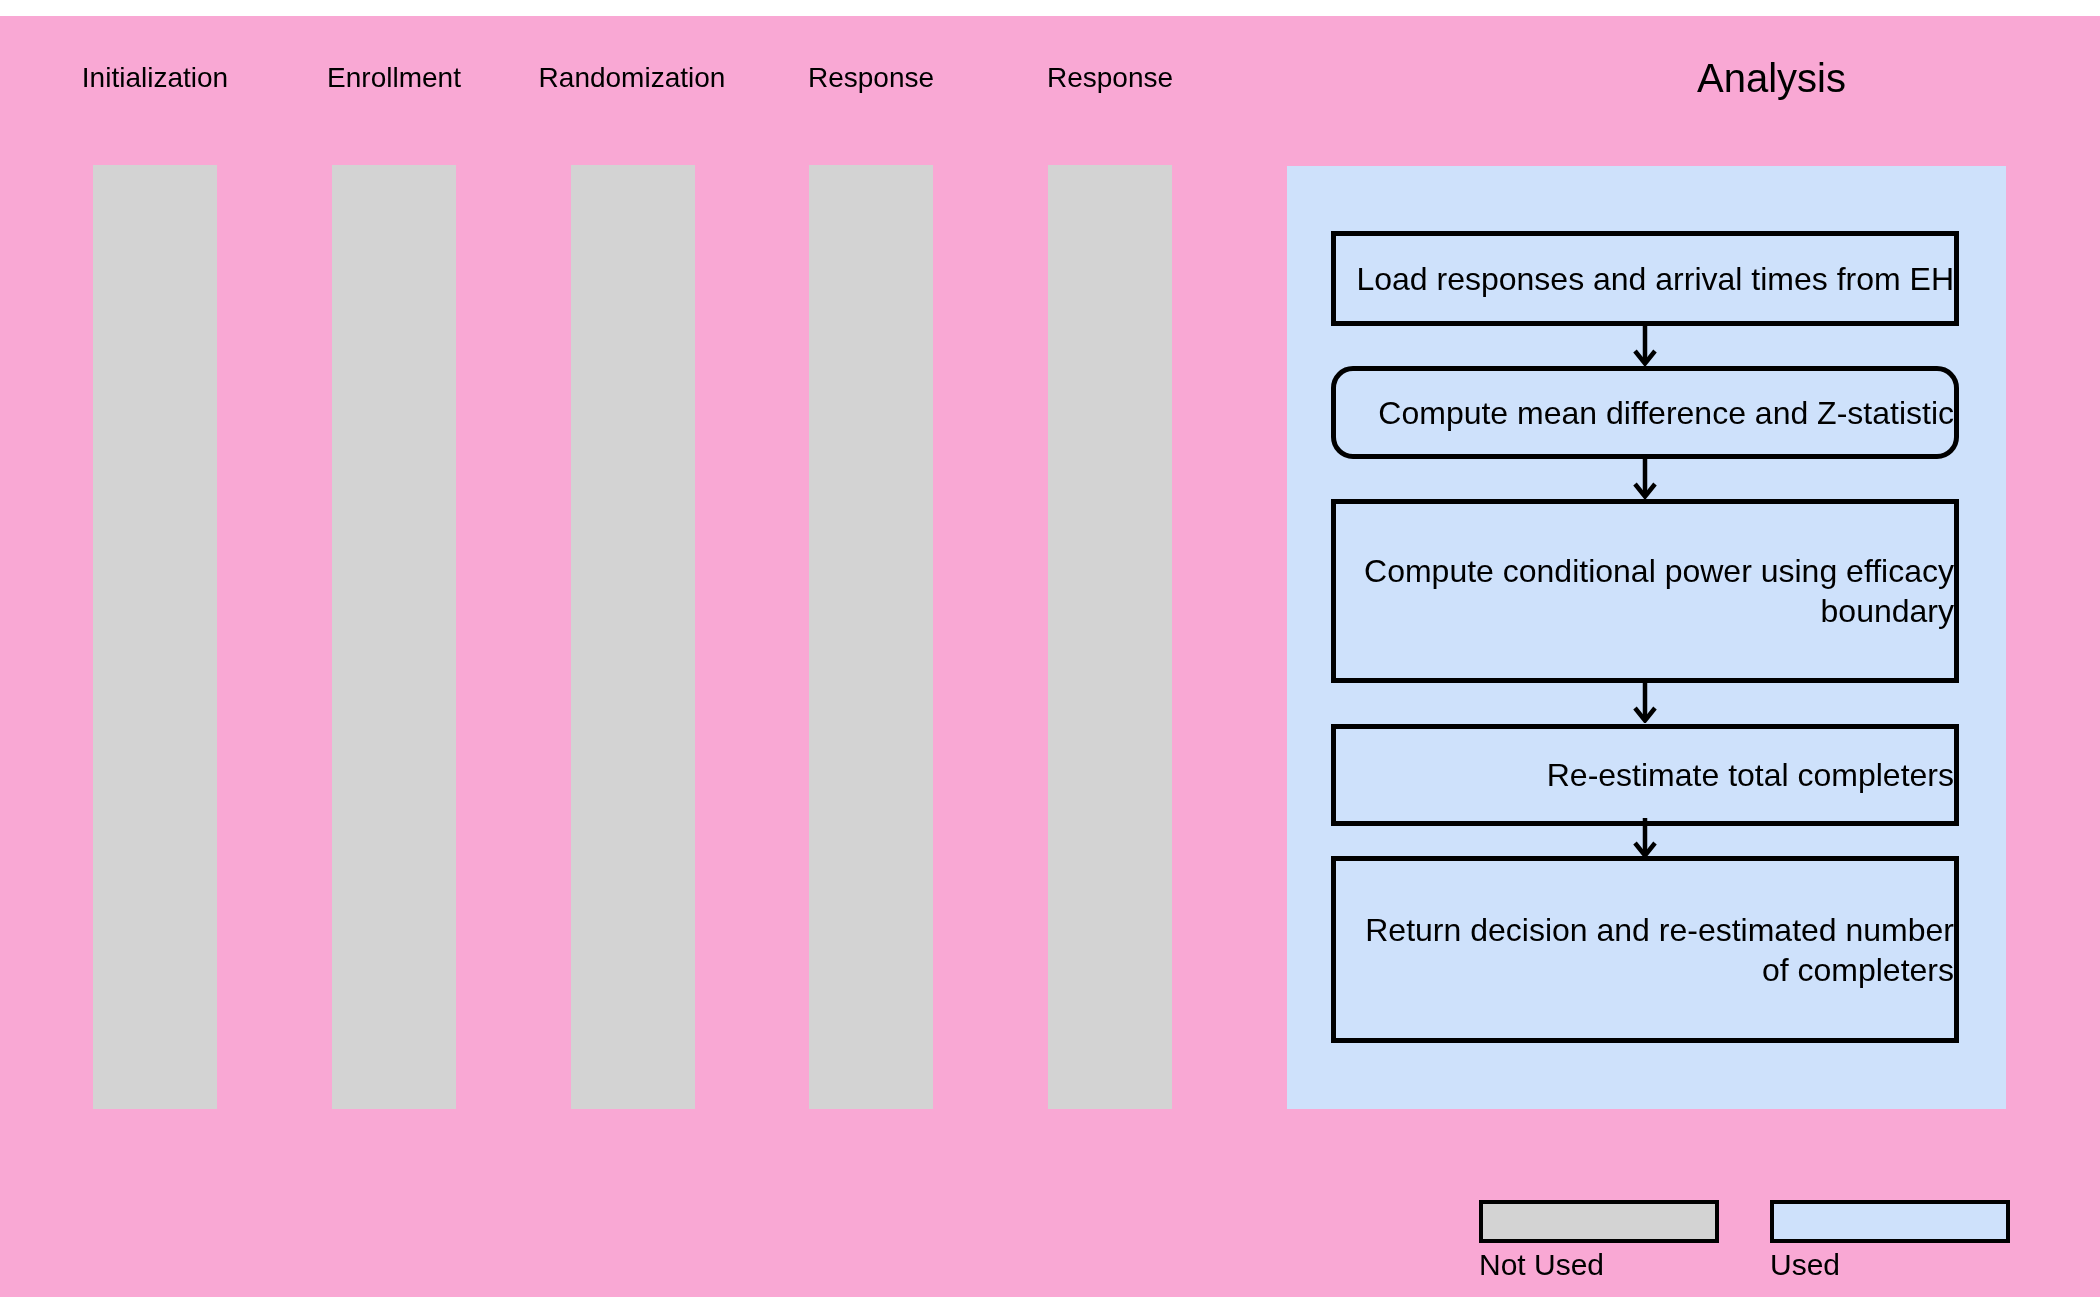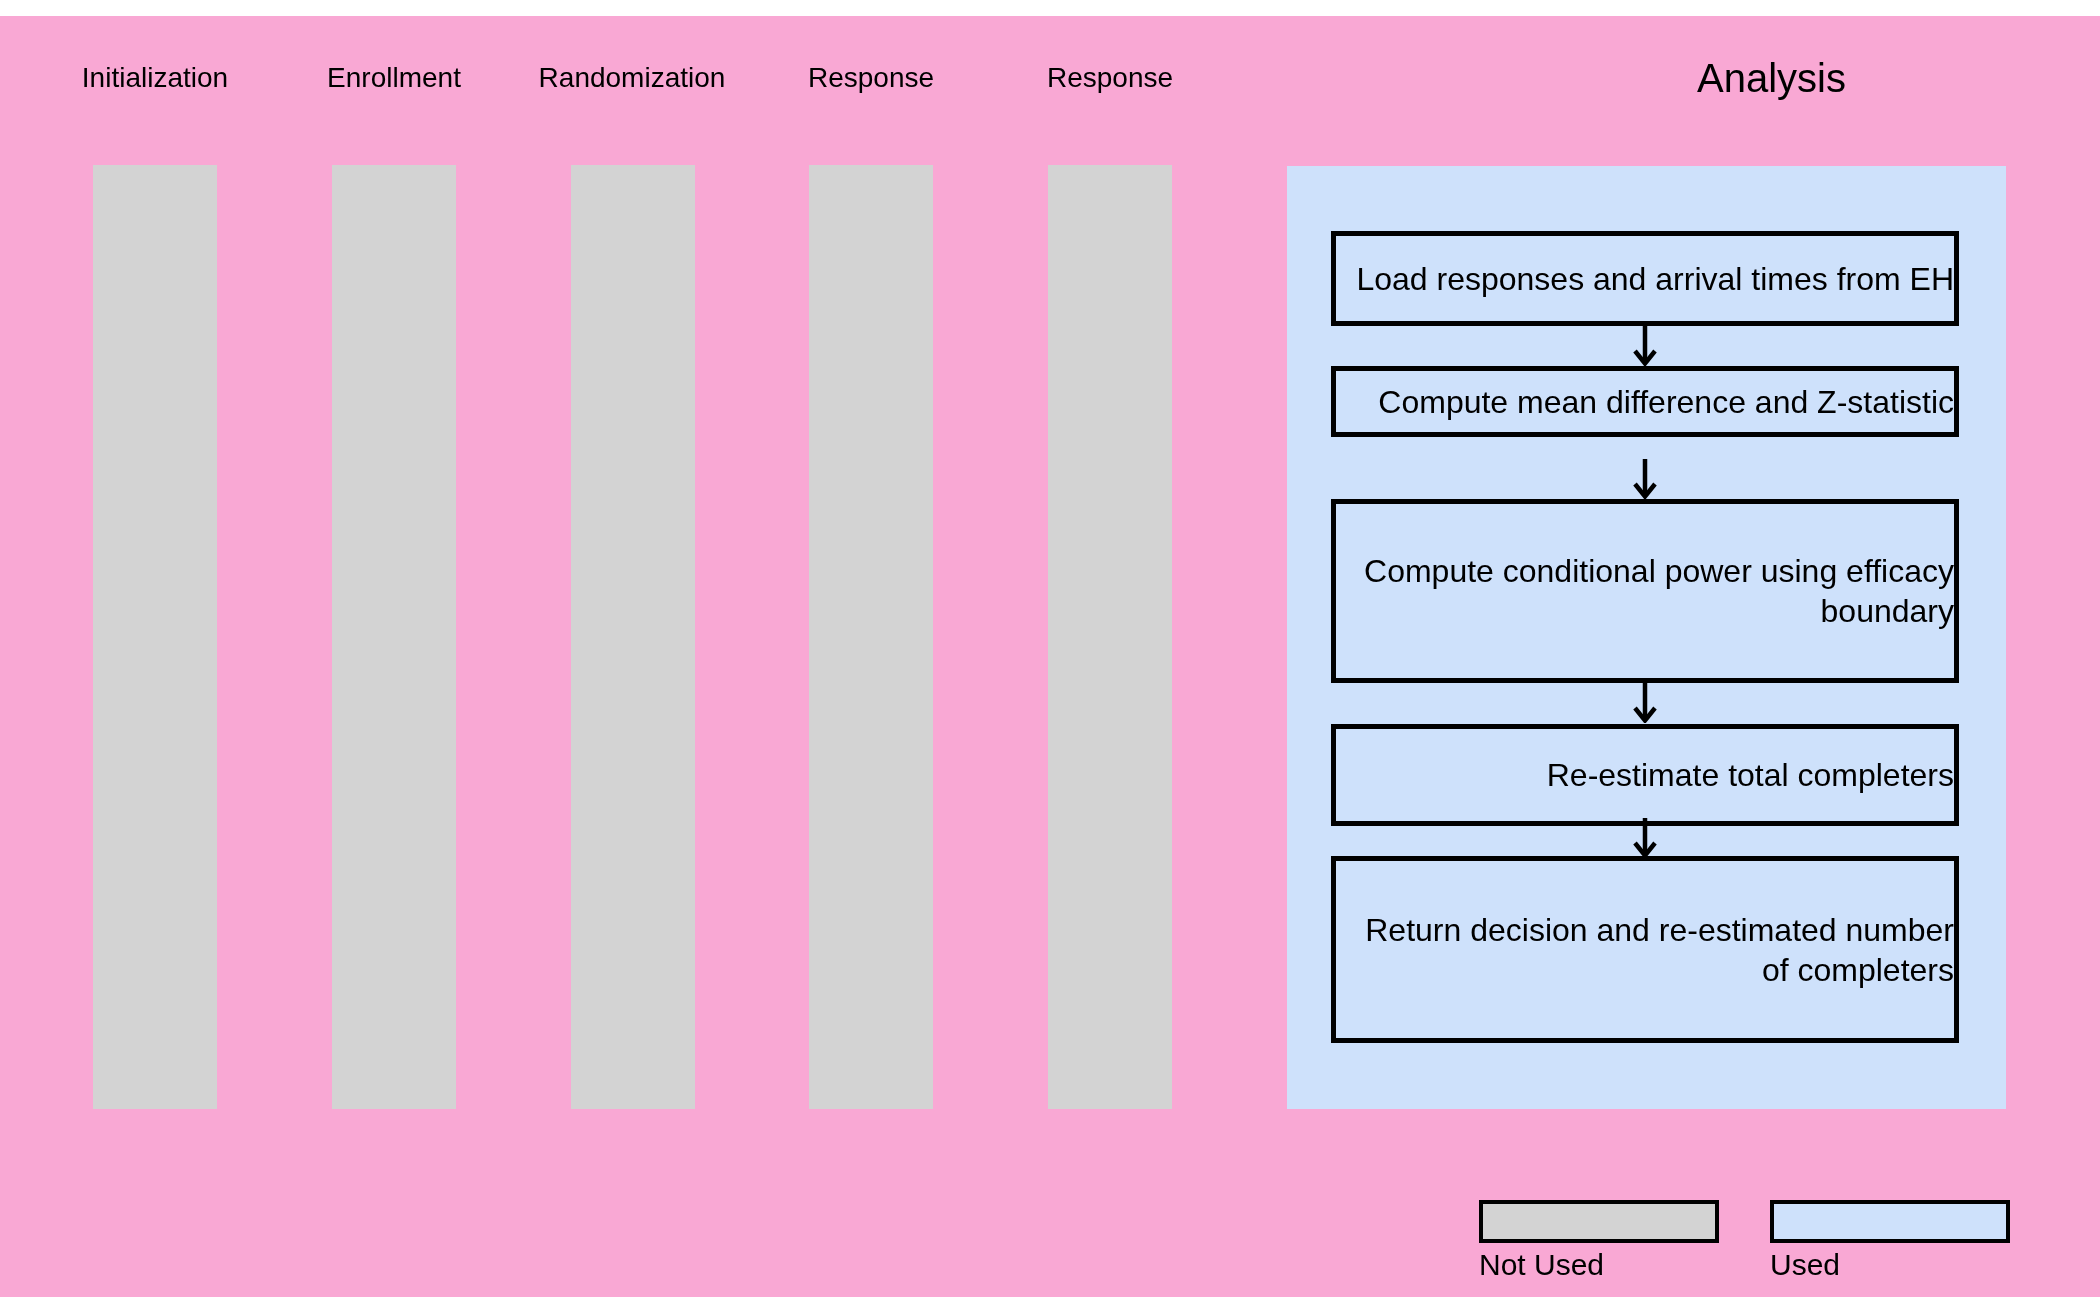--- a/index.html
+++ b/index.html
@@ -83,21 +83,21 @@
     background: var(--used, #cee1fb);
     display: flex;
     flex-direction: column;
     align-items: flex-end;
     justify-content: center;
     text-align: center;
     font-size: 32px;
   }
   .flow-box .line { line-height: 40px; white-space: nowrap; }
   .flow-box.b1 { top: 215px; height: 95px; }
-  .flow-box.b2 { top: 350px; height: 71px; }
+  .flow-box.b2 { top: 350px; height: 93px; border-radius: 22px; }
   .flow-box.b3 { top: 483px; height: 184px; }
   .flow-box.b4 { top: 708px; height: 102px; }
   .flow-box.b5 { top: 840px; height: 187px; }
 
   
   .flow-arrow {
     position: absolute;
     left: 1630px;
     width: 30px;
     height: 40px;

